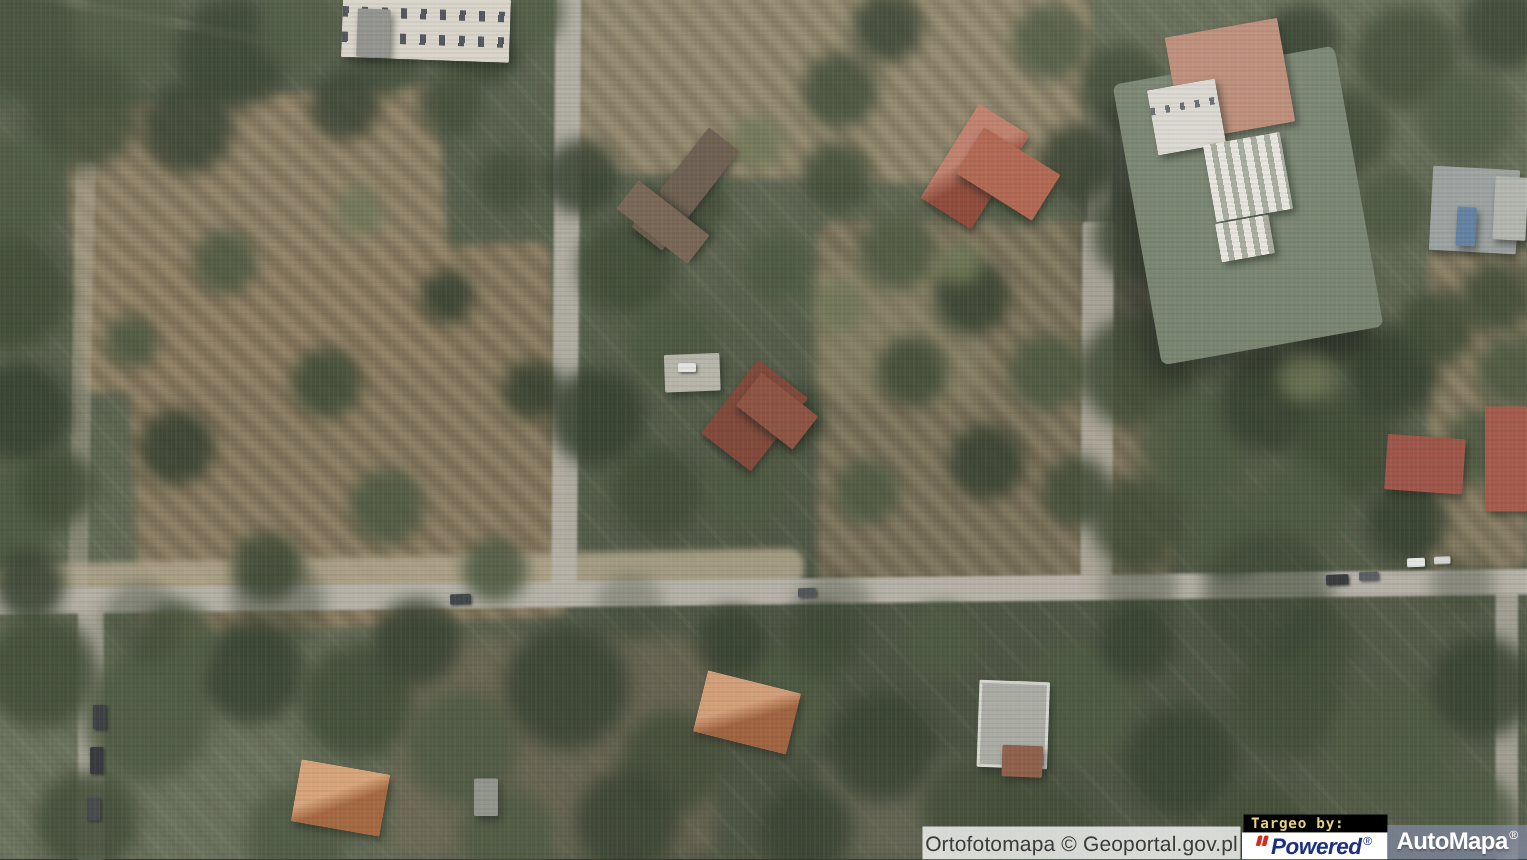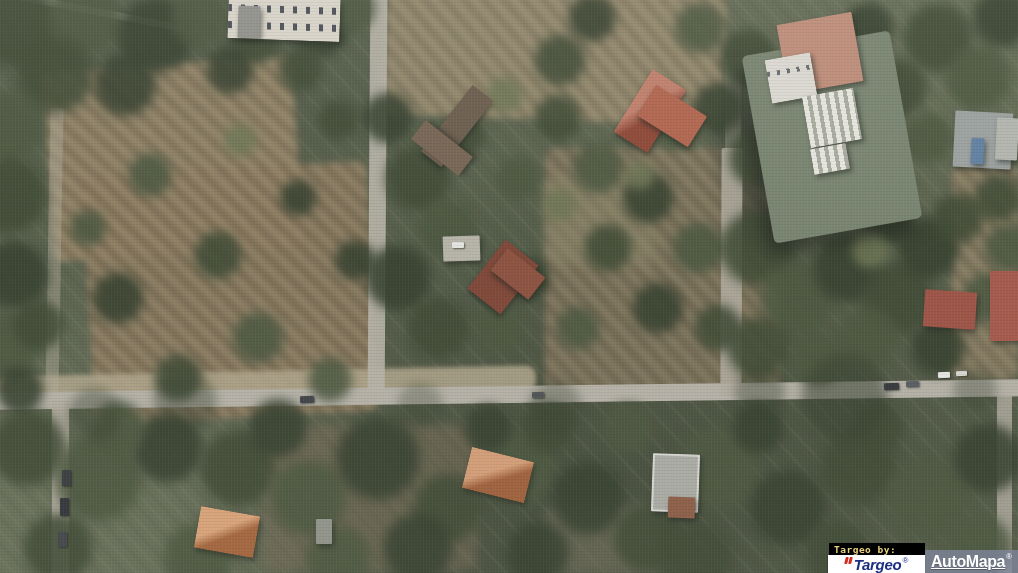--- a/index.html
+++ b/index.html
@@ -55,21 +55,21 @@
     box-shadow:0 0 2px rgba(0,0,0,.4);}
   .tg-mark{display:inline-flex;gap:1px;margin:-7px 2px 0 0;}
   .tg-mark i{width:3px;height:7px;background:var(--targeo-red,#d42d20);
     transform:skewX(-14deg);border-radius:1px;display:inline-block;}
   .tg-text{font-weight:bold;font-style:italic;font-size:15px;line-height:1;
     color:var(--targeo-navy,#1c2f80);letter-spacing:-.3px;}
   .tg-reg{font-size:8px;color:var(--targeo-navy,#1c2f80);align-self:flex-start;margin:1px 0 0 1px;}
   .automapa{position:absolute;left:925px;top:550px;width:93px;height:23px;z-index:50;
     background:var(--am-bg,rgba(130,136,160,.75));display:flex;align-items:center;justify-content:center;}
   .am-text{font-weight:bold;font-size:16px;line-height:1;color:var(--am-fg,#fff);
-    letter-spacing:-.4px;text-shadow:0 1px 1px rgba(40,40,60,.4);text-decoration:underline;}
+    letter-spacing:-.4px;text-shadow:0 1px 1px rgba(40,40,60,.4);}
   .am-reg{font-size:8px;color:var(--am-fg,#fff);align-self:flex-start;margin:2px 0 0 1px;}
 </style>
 </head>
 <body>
 
 <div class="viewport">
   <div id="map-canvas">
     <div class="global-streaks"></div>
 
   <div class="patch streaks" style="left: 48px; top: 64px; width: 250px; height: 190px; background-color: rgb(139, 123, 95); transform: rotate(-4deg); opacity: 0.92; filter: blur(3px);"></div>
@@ -235,31 +235,34 @@
       <div class="veh" style="left: 956px; top: 371px; width: 11px; height: 5px; background-color: rgb(216, 216, 212); transform: rotate(-2deg);"></div>
       <div class="veh" style="left: 532px; top: 392px; width: 12px; height: 6px; background-color: rgb(74, 78, 82); transform: rotate(-2deg);"></div>
       <div class="veh" style="left: 62px; top: 470px; width: 9px; height: 16px; background-color: rgb(51, 55, 59);"></div>
       <div class="veh" style="left: 60px; top: 498px; width: 9px; height: 18px; background-color: rgb(44, 48, 52);"></div>
       <div class="veh" style="left: 58px; top: 532px; width: 9px; height: 15px; background-color: rgb(61, 65, 69);"></div>
       <div class="veh" style="left: 452px; top: 242px; width: 12px; height: 6px; background-color: rgb(229, 229, 225);"></div>
       <div class="grain"></div>
       <div class="haze"></div>
     </div>
 
+  <div class="attr-bar">
+    <span>Ortofotomapa © Geoportal.gov.pl</span>
+  </div>
 
   <div class="pwd-bar">
     <span>Targeo by:</span>
   </div>
 
   <div class="targeo">
     <span class="tg-mark">
         <i></i>
         <i></i>
       </span>
-    <span class="tg-text">Targeo</span>
+    <span class="tg-text">Powered</span>
     <span class="tg-reg">®</span>
   </div>
 
   <div class="automapa">
     <span class="am-text">AutoMapa</span>
     <span class="am-reg">®</span>
   </div>
 </div>
 
 </body></html>

